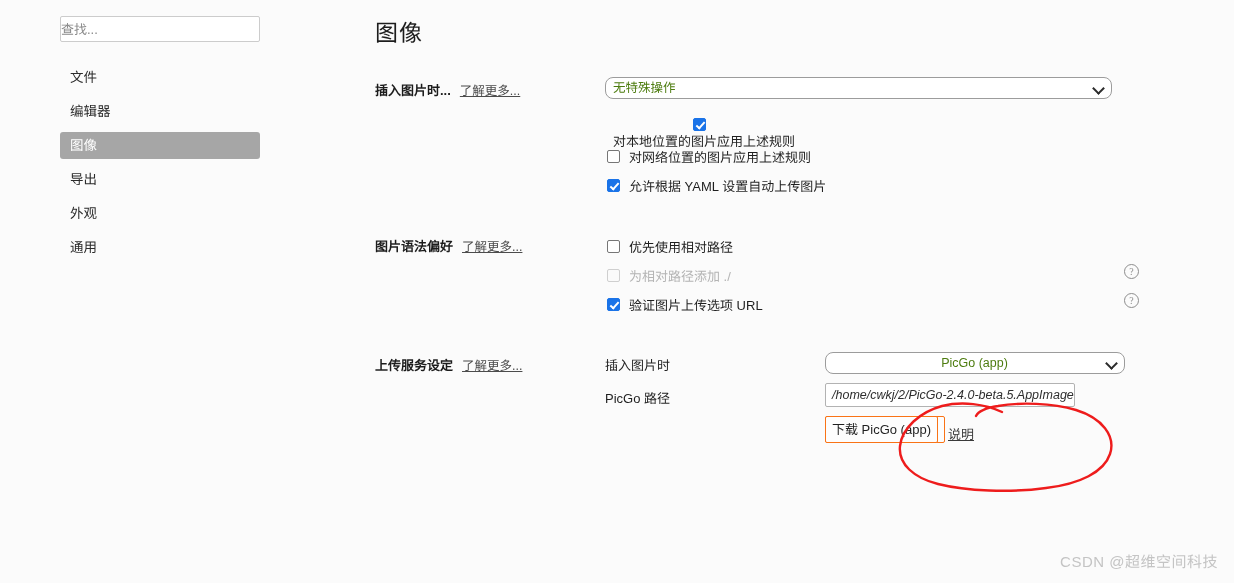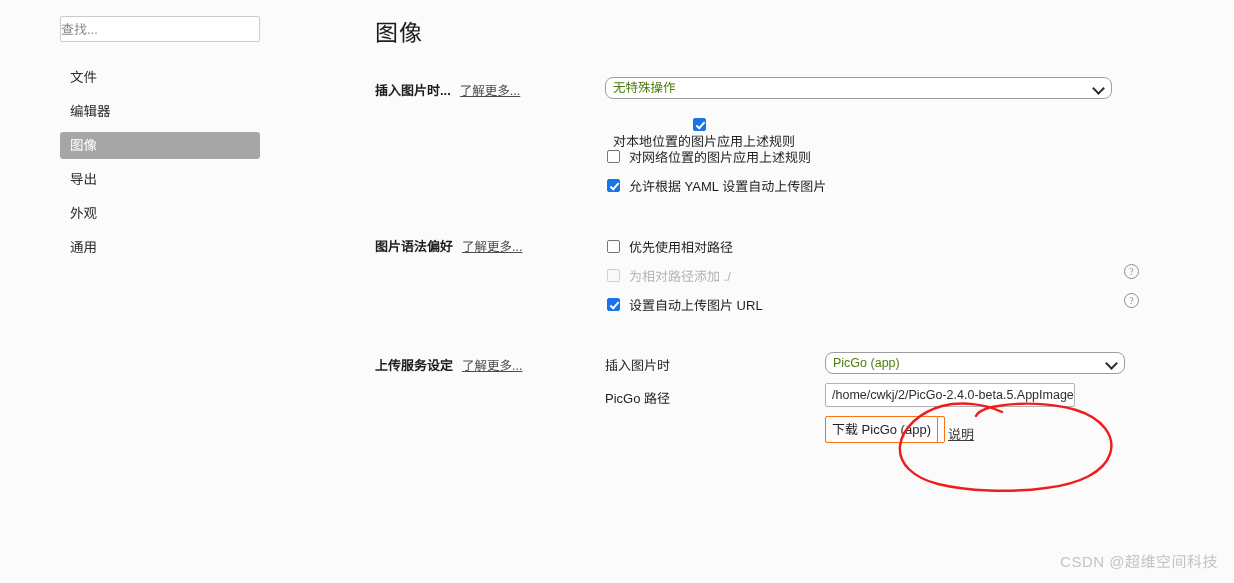--- a/index.html
+++ b/index.html
@@ -209,20 +209,21 @@
     background: #ffffff;
     border: 1px solid #b2b2b2;
     border-radius: 2px;
     font-family: "Liberation Sans", "DejaVu Sans", sans-serif;
     font-size: 12.5px;
     color: #2e2e2e;
     padding: 0 6px;
     line-height: 22px;
     white-space: nowrap;
     overflow: hidden;
+    font-style: italic;
   }
 
   .btn {
     position: absolute;
     height: 27px;
     background: #fdfdfd;
     border: 1px solid #f97316;
     border-radius: 2px;
     font-family: "Liberation Sans", "DejaVu Sans", sans-serif;
     font-size: 13px;
@@ -325,33 +326,33 @@
     <div class="check-row" style="left:277px; top:237px;">
       <span class="box"></span>
       <span>优先使用相对路径</span>
     </div>
     <div class="check-row disabled" style="left:277px; top:266px;">
       <span class="box"></span>
       <span>为相对路径添加 ./</span>
     </div>
     <div class="check-row checked" style="left:277px; top:295px;">
       <span class="box"></span>
-      <span>设置自动上传图片 URL</span>
+      <span>验证图片上传选项 URL</span>
     </div>
 
     <div class="help-icon" style="left:794px; top:264px;">?</div>
     <div class="help-icon" style="left:794px; top:293px;">?</div>
 
     <div class="group-label" style="left:45px; top:355px;">
       <span>上传服务设定</span><span class="learn-more">了解更多...</span>
     </div>
 
     <div class="sub-label" style="left:275px; top:355px;">插入图片时</div>
 
-    <div class="select-ctl" style="left:495px; top:352px; width:300px;">
+    <div class="select-ctl" style="left:495px; top:352px; width:300px;text-align:center;">
       <span>PicGo (app)</span>
       <span class="chev"></span>
     </div>
 
     <div class="sub-label" style="left:275px; top:388px;">PicGo 路径</div>
 
     <div class="text-ctl" style="left:495px; top:383px; width:250px;">/home/cwkj/2/PicGo-2.4.0-beta.5.AppImage</div>
 
     <div class="btn" style="left:495px; top:416px; width:120px;">验证图片上传选项</div>
 

